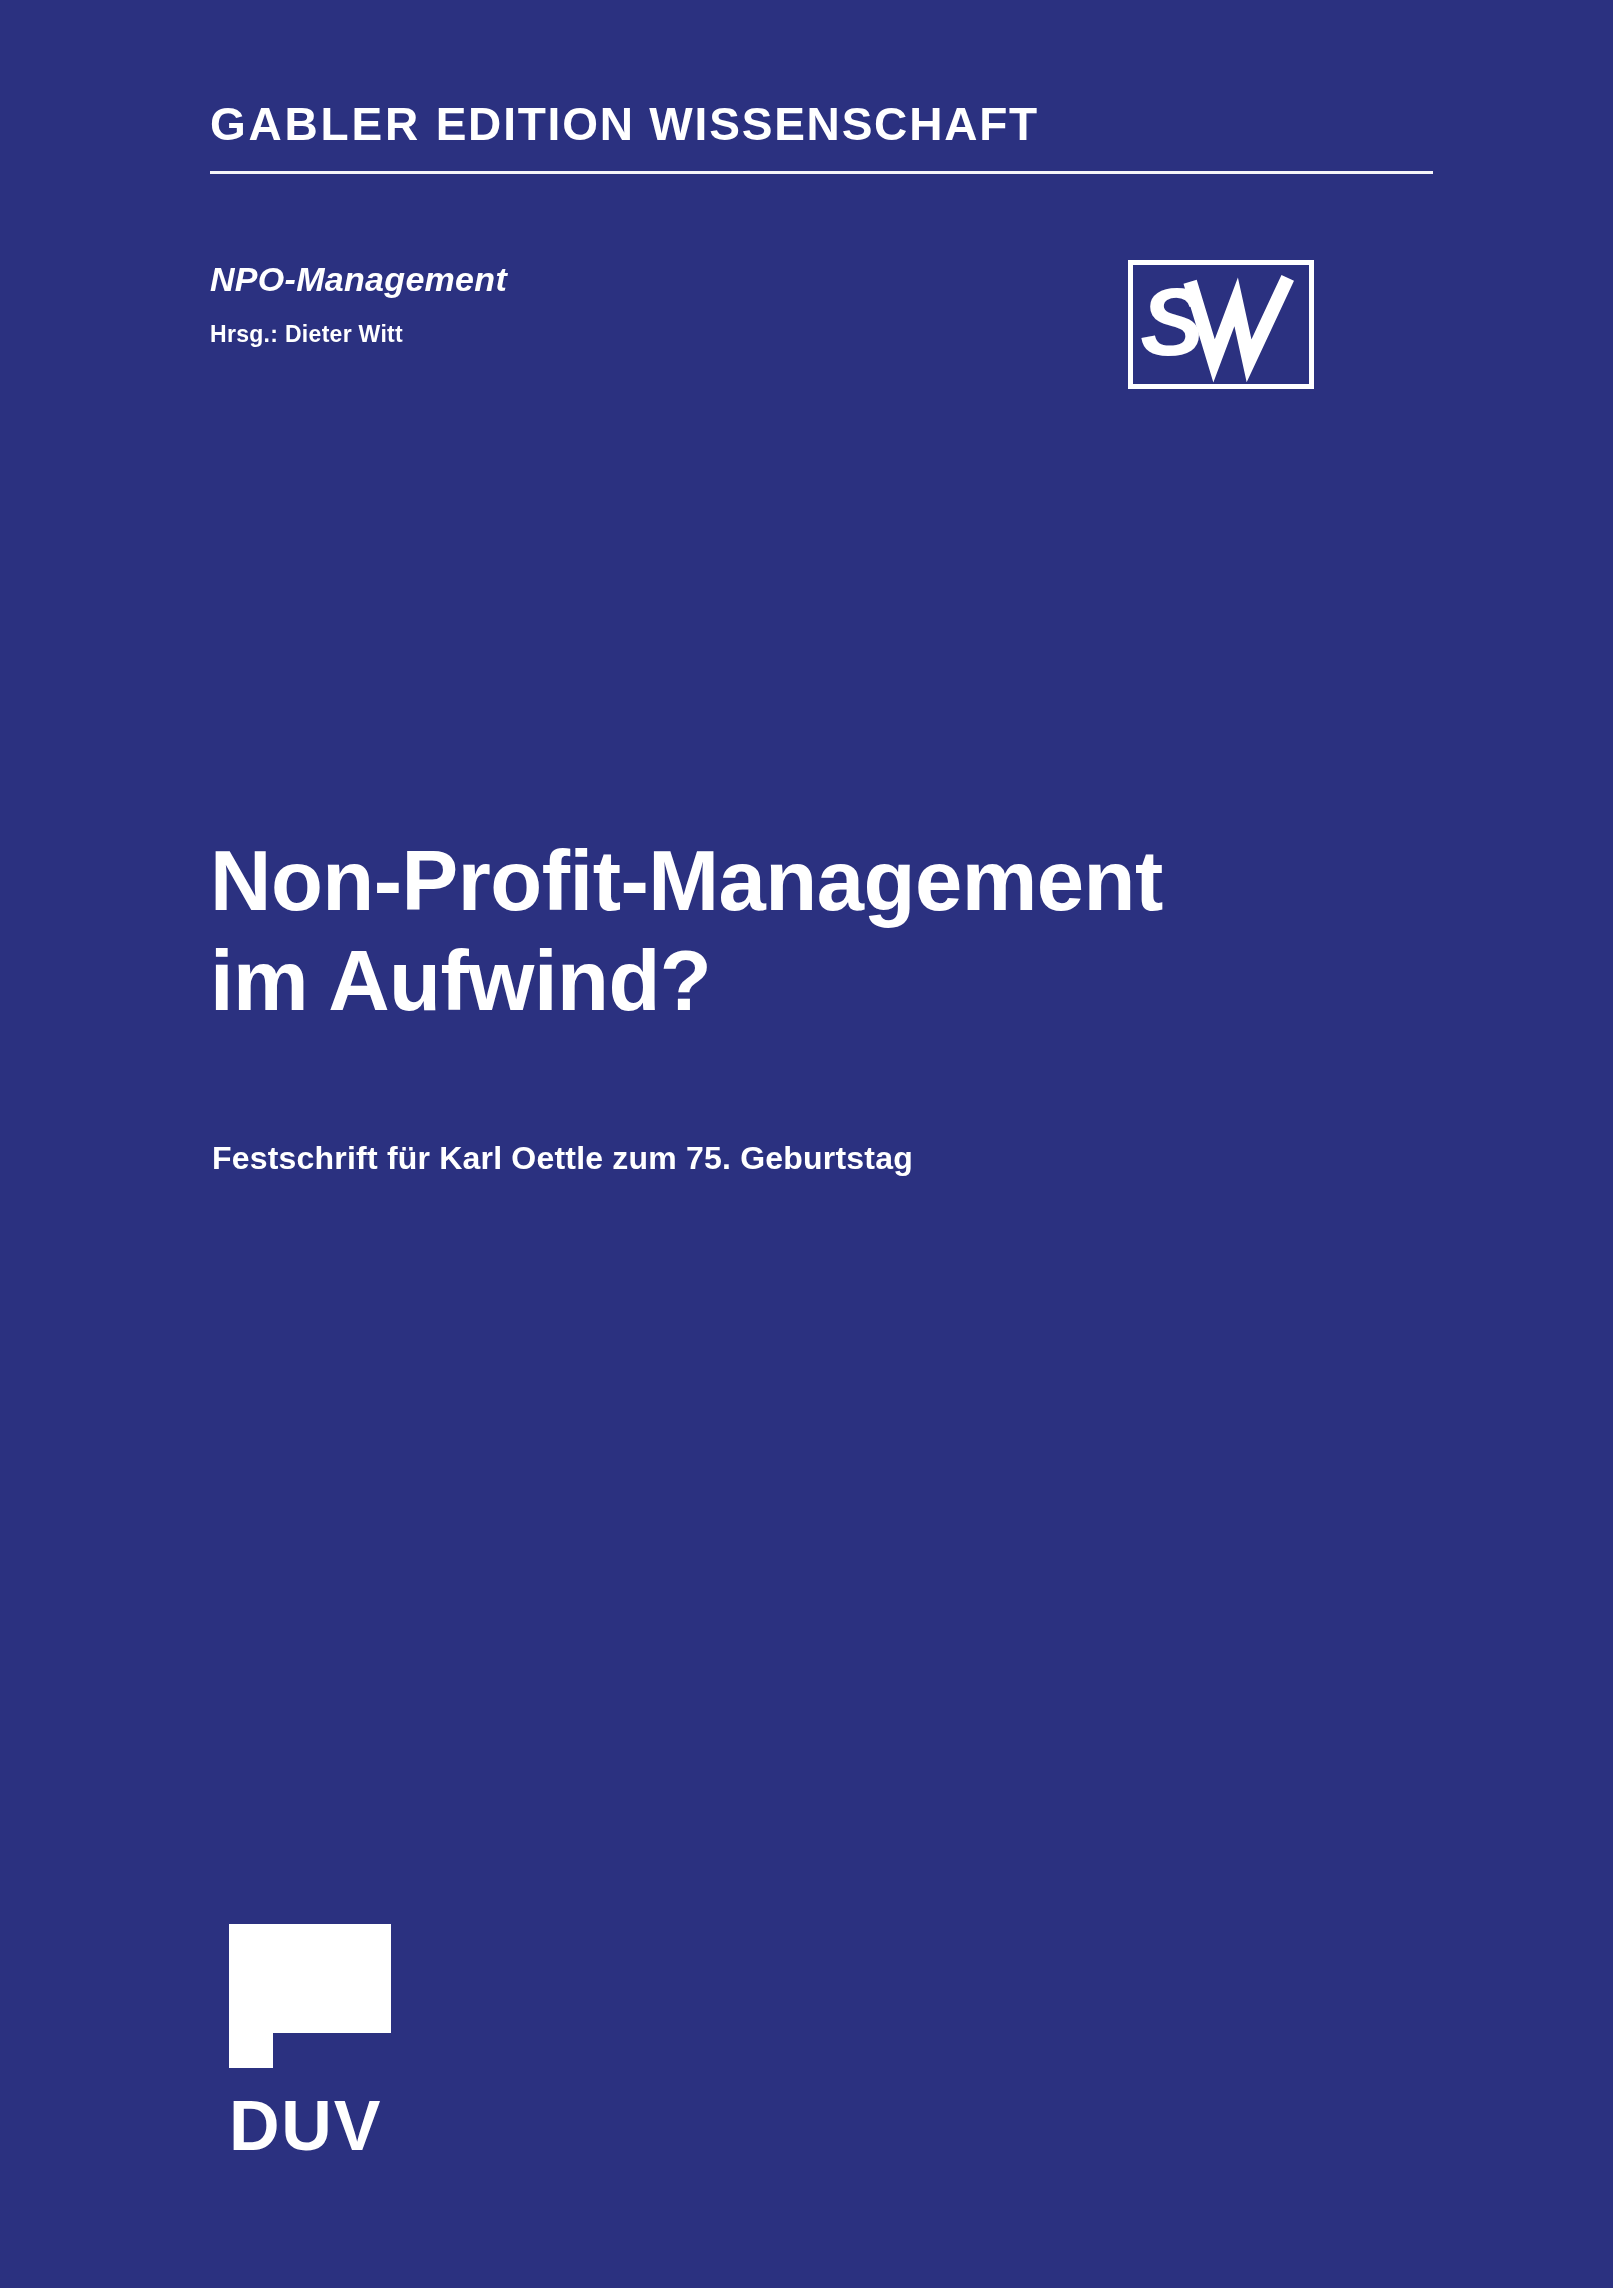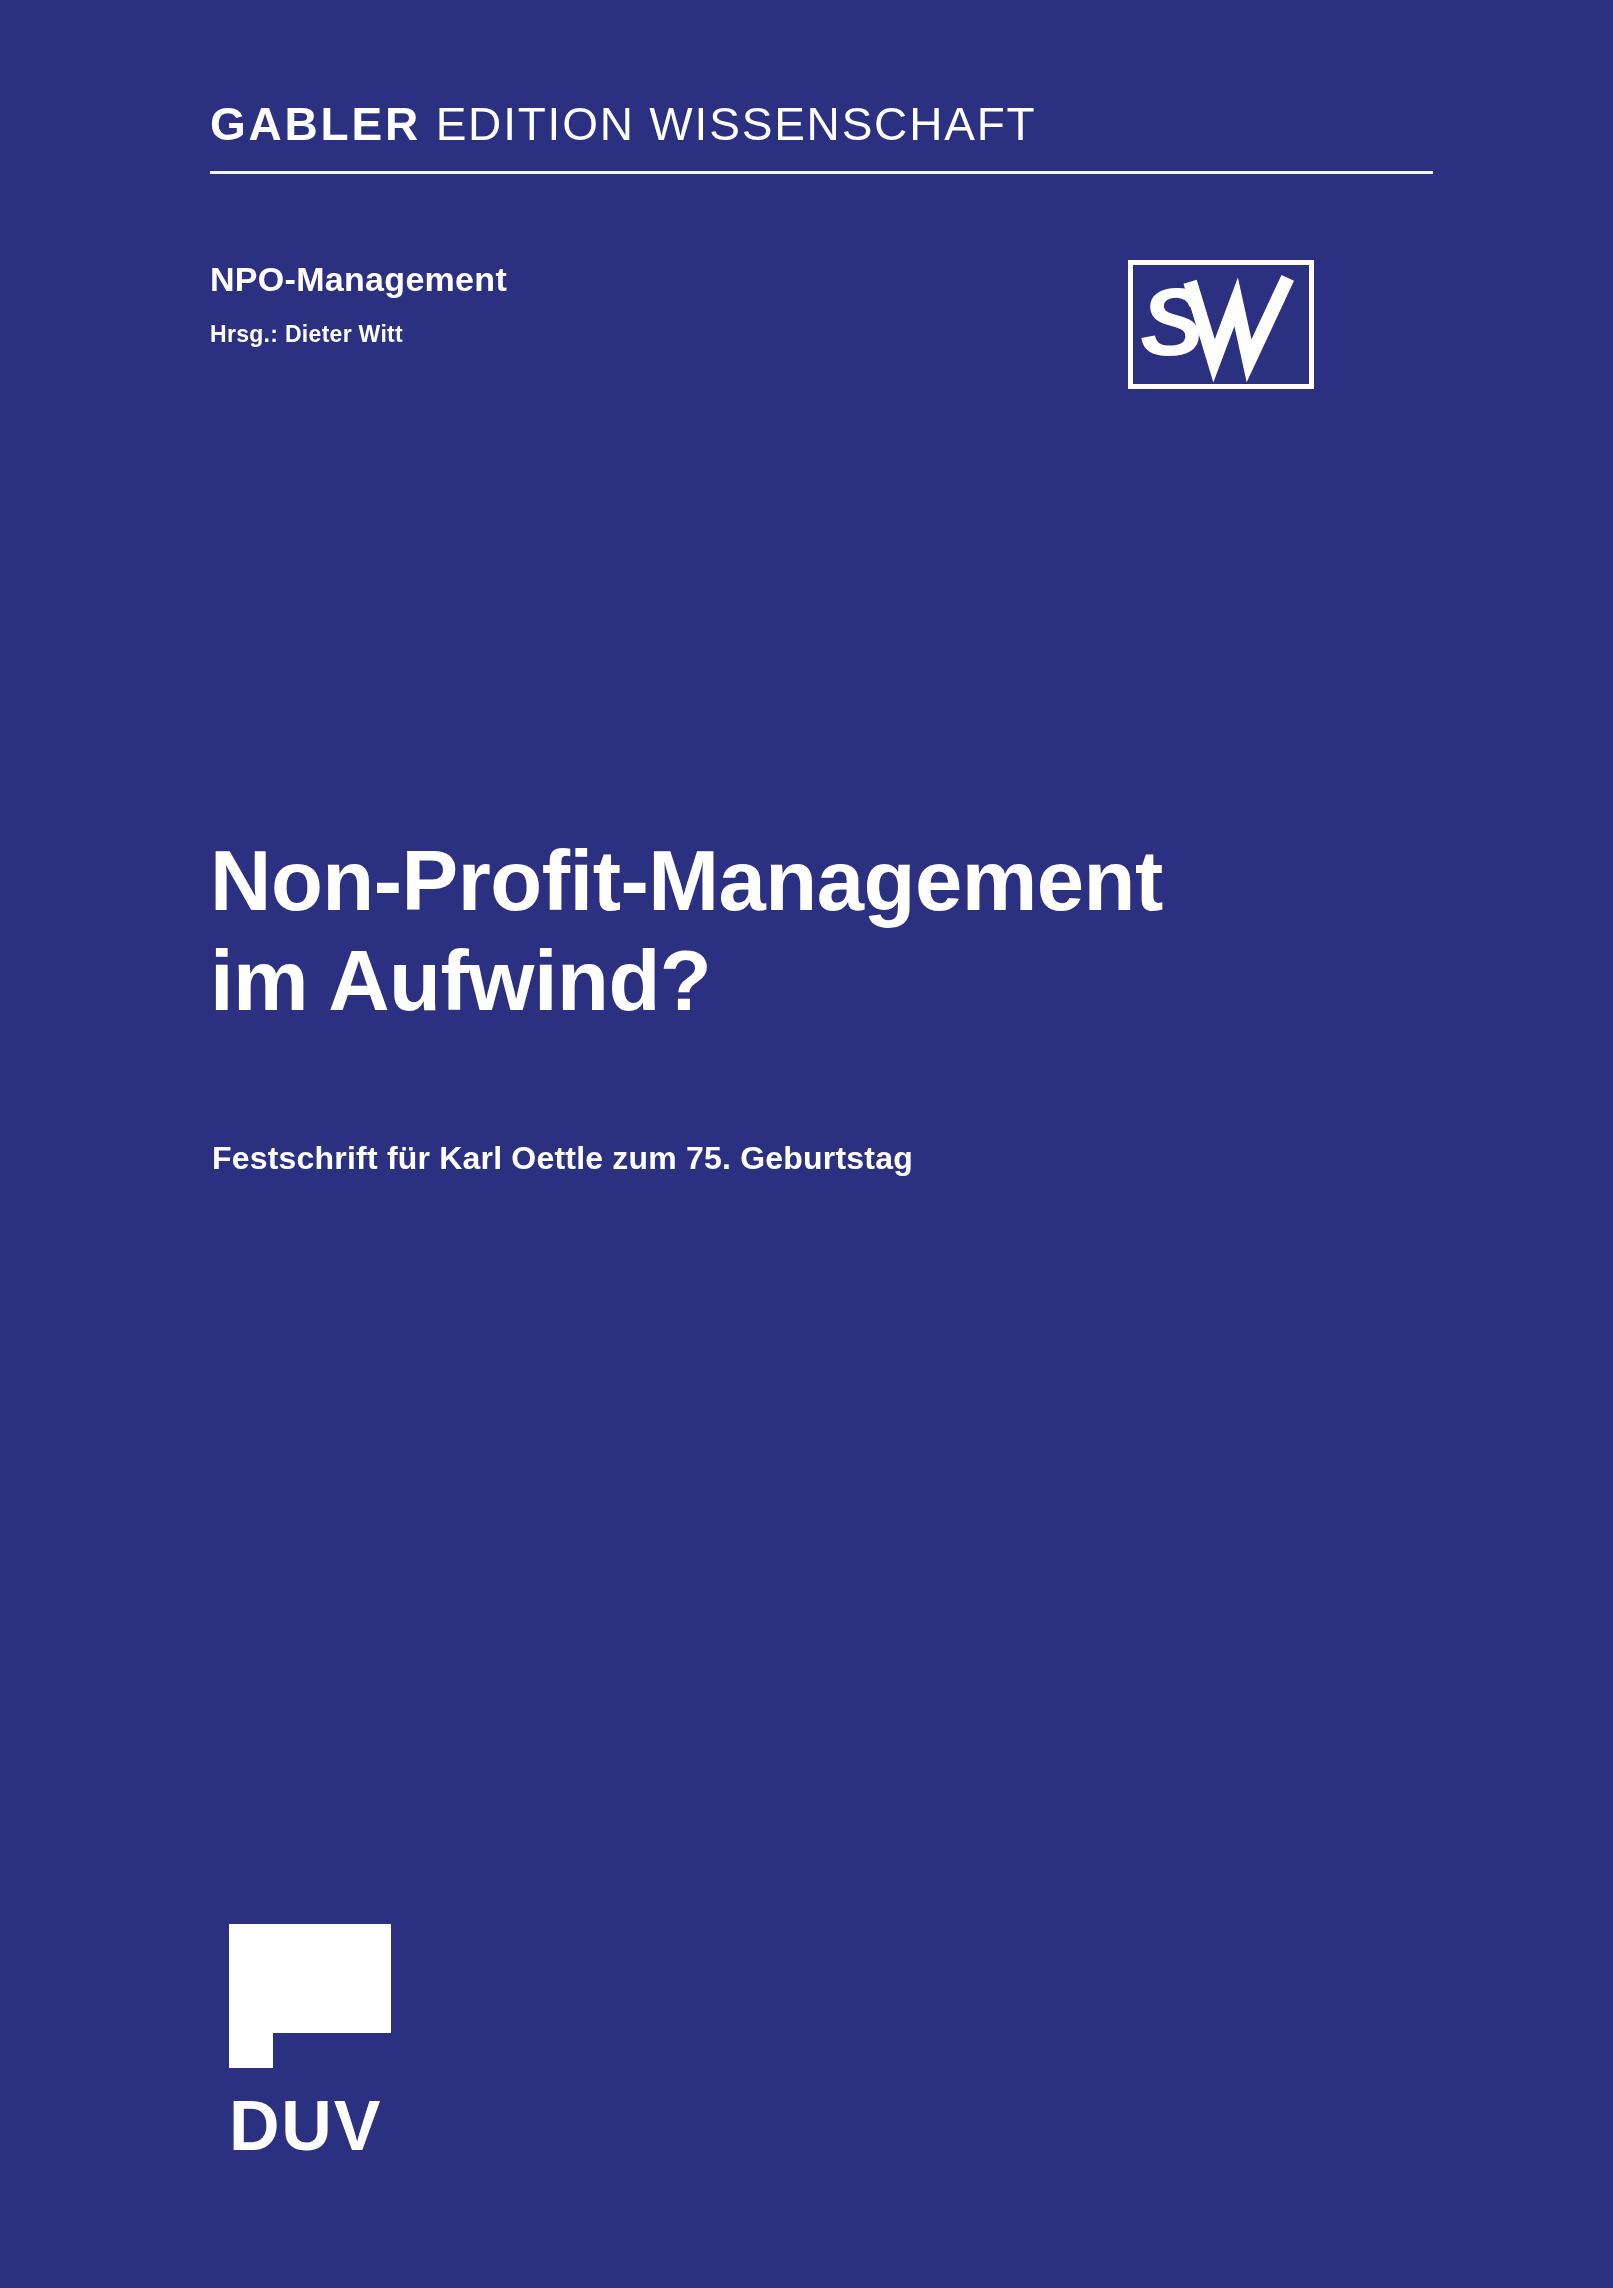--- a/index.html
+++ b/index.html
@@ -31,39 +31,40 @@
     width: 1227px;
     font-size: 46px;
     font-weight: bold;
     letter-spacing: 0.9px;
     white-space: nowrap;
   }
   .imprint-line .gabler {
     letter-spacing: 2.8px;
   }
   .imprint-line .rest {
-    font-weight: normal;
+    font-weight: bold;
     letter-spacing: 1.8px;
   }
   .rule {
     position: absolute;
     left: 210px;
     top: 171px;
     width: 1223px;
     height: 2.8px;
     background: #ffffff;
     opacity: 0.95;
   }
   .series-name {
     position: absolute;
     left: 210px;
     top: 260px;
     font-size: 34px;
     font-weight: bold;
     letter-spacing: 0.3px;
+    font-style: italic;
   }
   .series-editor {
     position: absolute;
     left: 210px;
     top: 321px;
     font-size: 23px;
     font-weight: bold;
     letter-spacing: 0.3px;
     text-align: right;
   }

